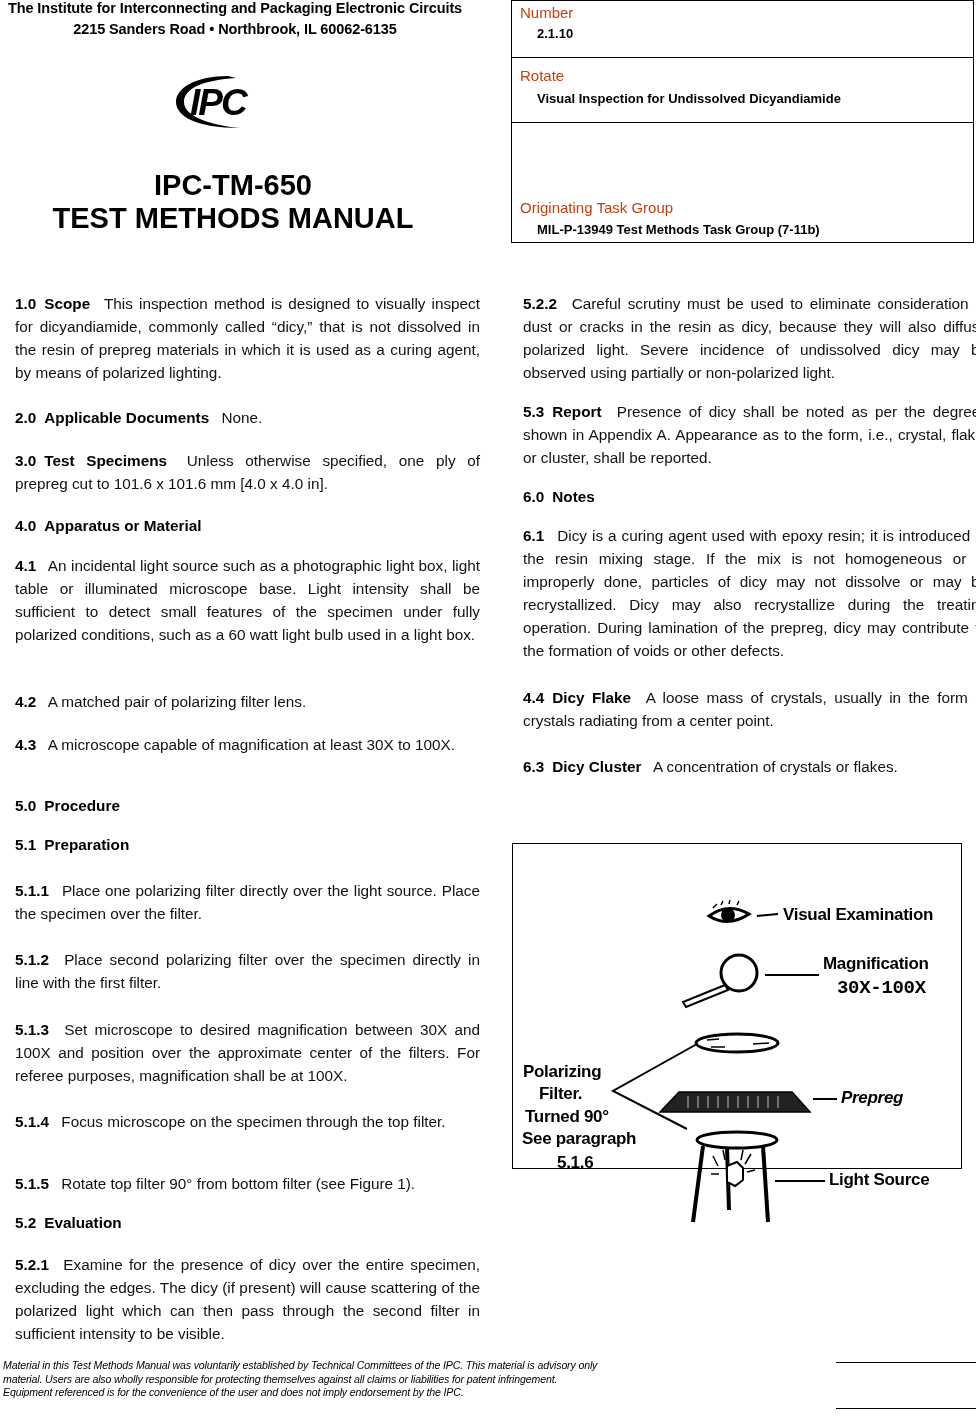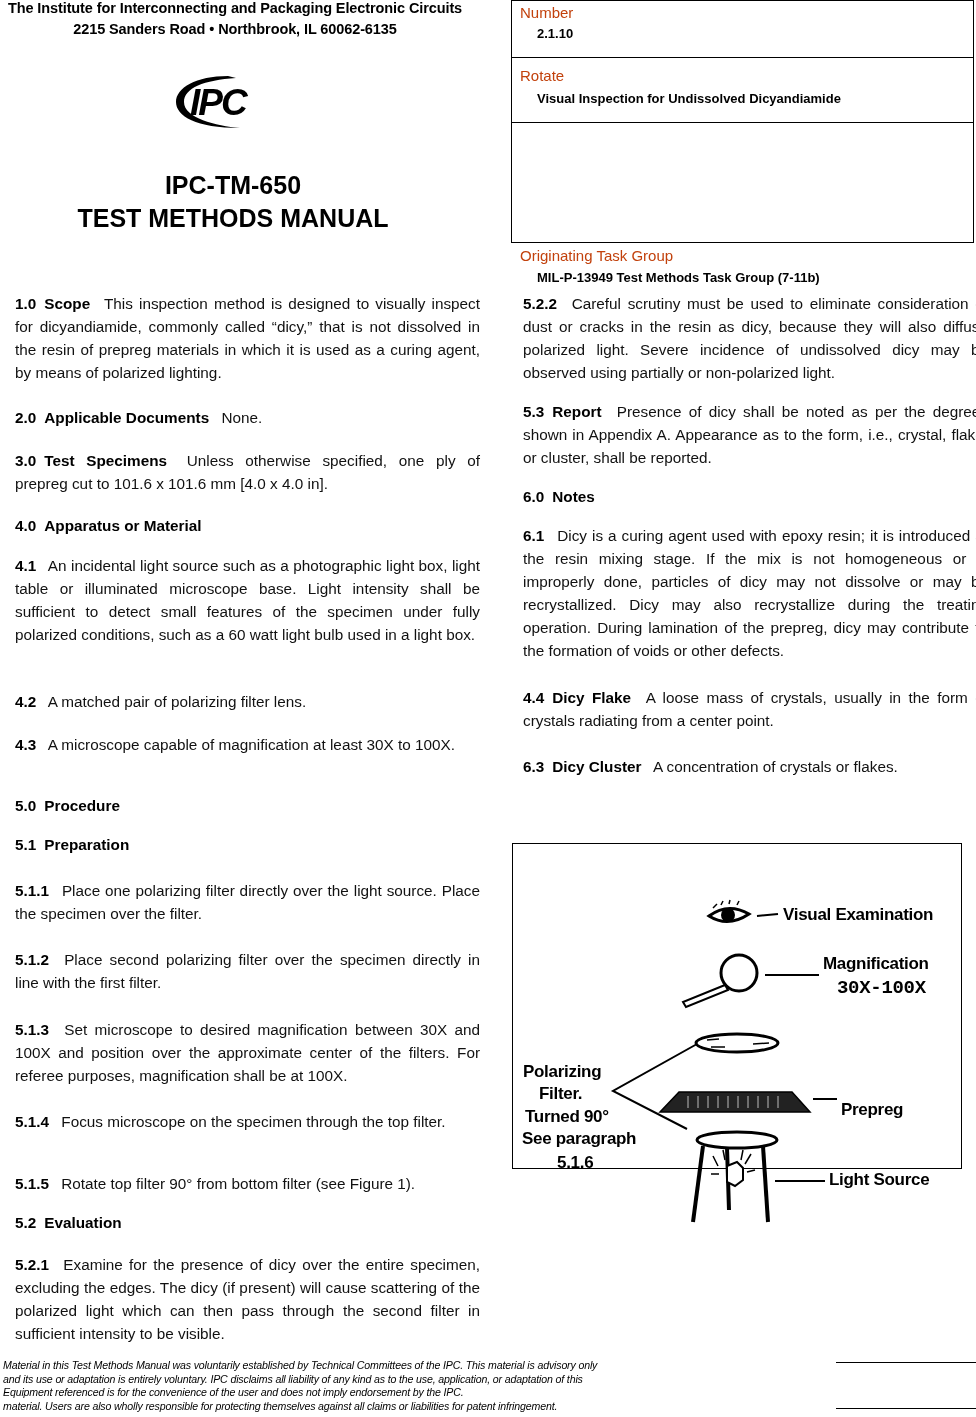--- a/index.html
+++ b/index.html
@@ -3,28 +3,28 @@
 <meta charset="utf-8">
 <style>
   html, body { margin: 0; padding: 0; background: #ffffff; }
   body { width: 976px; height: 1417px; position: relative; overflow: hidden; color: #000; font-family: "Liberation Sans", sans-serif; }
 
   
   .org-line { position: absolute; left: 0; width: 470px; text-align: center; font-weight: bold; font-size: 14.5px; letter-spacing: -0.1px; }
   #org-name { top: 0; }
   #org-address { top: 21px; }
   .logo { position: absolute; left: 170px; top: 72px; width: 116px; height: 60px; }
-  .manual-title { position: absolute; left: 0; width: 466px; text-align: center; font-weight: bold; font-size: 25px; line-height: 34px; }
+  .manual-title { position: absolute; left: 0; width: 466px; text-align: center; font-weight: bold; font-size: 29px; line-height: 34px; }
   #manual-line1 { top: 168px; }
   #manual-line2 { top: 201px; }
 
   
   .info-box { position: absolute; left: 511px; top: 0; width: 463px; height: 243px; border: 1.5px solid #000; box-sizing: border-box; }
   .info-row { position: absolute; left: 0; right: 0; border-bottom: 1.5px solid #000; }
-  .info-row.last { border-bottom: none; margin-top: 48px; }
+  .info-row.last { border-bottom: none; }
   .info-label { position: absolute; left: 8px; font-size: 15px; color: #c2410c; }
   .info-value { position: absolute; left: 25px; font-size: 13px; font-weight: bold; }
   .info-split { position: absolute; left: 231px; top: 0; bottom: 0; border-left: 1.5px solid #000; }
 
   
   .col { position: absolute; width: 465px; font-size: 15.3px; line-height: 23px; text-align: justify; color: #111; }
   .para { position: absolute; left: 0; width: 465px; margin: 12px; }
   .para b, .sec-num, .sec-title { font-weight: bold; color: #000; }
   .sec-num { margin-right: 8px; }
   .sec-title { margin-right: 8px; }
@@ -137,24 +137,23 @@
   </svg>
 
   <span class="fig-label" style="left:270px; top:61px;">Visual Examination</span>
   <span class="fig-label" style="left:310px; top:110px;">Magnification</span>
   <span class="fig-label fig-mono" style="left:324px; top:133px;">30X-100X</span>
   <span class="fig-label" style="left:10px; top:218px;">Polarizing</span>
   <span class="fig-label" style="left:26px; top:240px;">Filter.</span>
   <span class="fig-label" style="left:12px; top:263px;">Turned 90°</span>
   <span class="fig-label" style="left:9px; top:285px;">See paragraph</span>
   <span class="fig-label" style="left:44px; top:309px;">5.1.6</span>
-  <span class="fig-label" style="left:328px; top:256px;">Prepreg</span>
+  <span class="fig-label" style="left:328px; top:244px;font-style:italic;">Prepreg</span>
   <span class="fig-label" style="left:316px; top:326px;">Light Source</span>
 </div>
 
 <div class="disclaimer">
   <div>Material in this Test Methods Manual was voluntarily established by Technical Committees of the IPC. This material is advisory only</div>
-  <div>and its use or adaptation is entirely voluntary. IPC disclaims all liability of any kind as to the use, application, or adaptation of this</div>
+  <div>material. Users are also wholly responsible for protecting themselves against all claims or liabilities for patent infringement.</div>
   <div>Equipment referenced is for the convenience of the user and does not imply endorsement by the IPC.</div>
-  <div>material. Users are also wholly responsible for protecting themselves against all claims or liabilities for patent infringement.</div>
 </div>
 <div class="footer-rule" style="top:1362px;"></div>
 <div class="footer-rule" style="top:1408px;"></div>
 
 </body></html>

